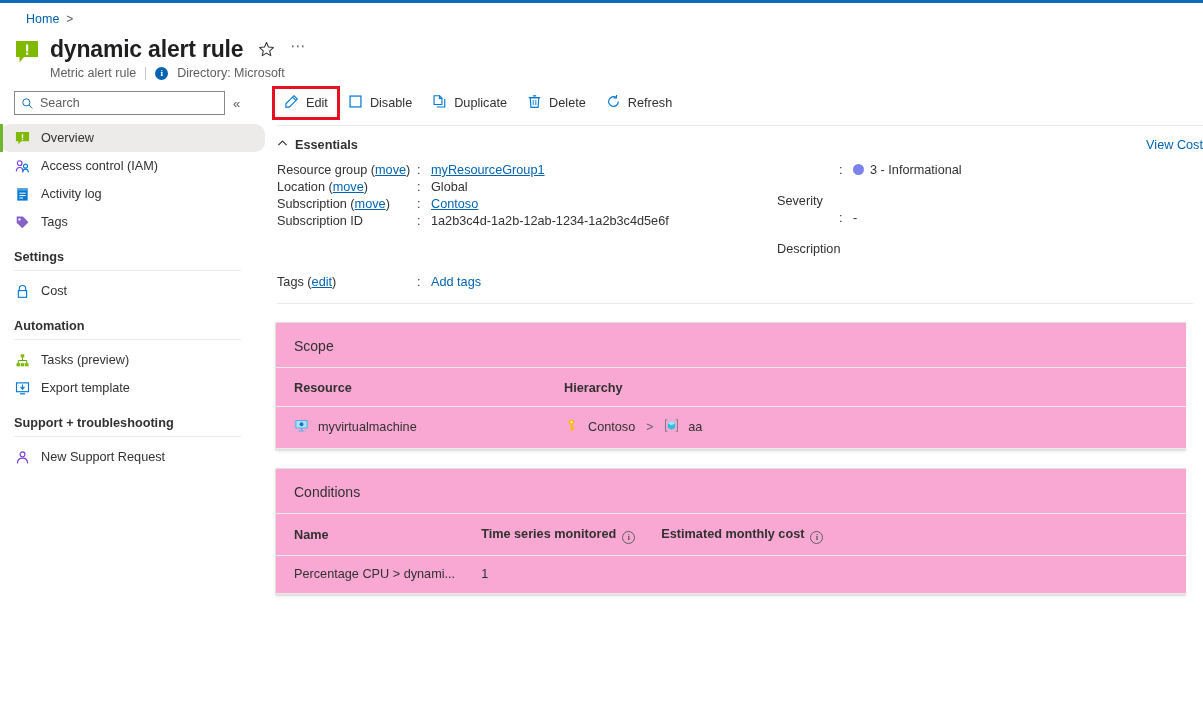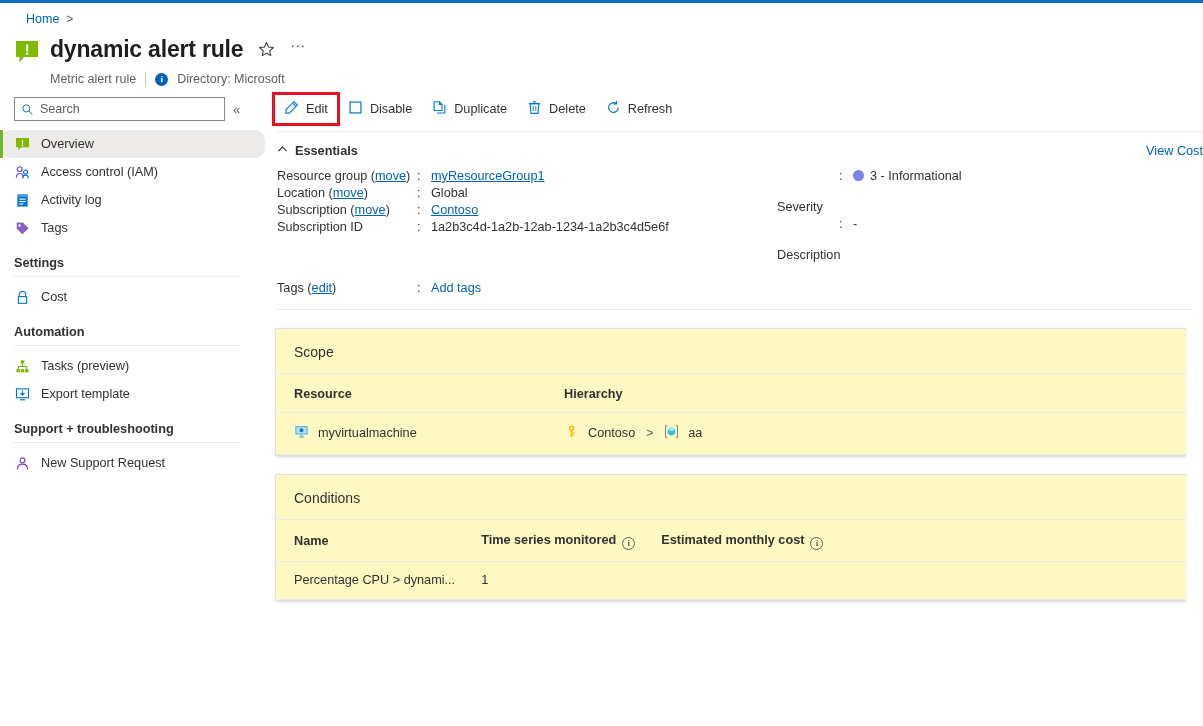--- a/index.html
+++ b/index.html
@@ -35,21 +35,21 @@
     line-height: 30px; letter-spacing: -0.2px;
   }
   .icon-btn {
     width: 18px; height: 18px; display:flex; align-items:center;
     justify-content:center; cursor: pointer; color:#323130;
   }
   .ellipsis-btn { font-size: 15px; letter-spacing: 1px; color:#605e5c;
     line-height: 6px; padding-bottom: 7px; }
   .subtitle-line {
     display: flex; align-items: center; gap: 9px;
-    font-size: 12.5px; color: #605e5c; margin-top: 8px;
+    font-size: 12.5px; color: #605e5c; margin-top: 2px;
   }
   .subtitle-divider { width: 1px; height: 13px; background: #c8c6c4; }
   .info-dot {
     width: 13px; height: 13px; border-radius: 50%;
     background: #0063b1; color: #fff; font-size: 9px; font-weight: bold;
     display: flex; align-items: center; justify-content: center;
     font-family: "Liberation Serif", serif;
   }
 
   
@@ -135,21 +135,21 @@
   .sev-dot {
     display: inline-block; width: 11px; height: 11px; border-radius: 50%;
     background: #7b83eb; margin-right: 6px; vertical-align: -1px;
   }
   .tags-row { margin-top: 16px; }
   .ess-rule { height: 1px; background: #edebe9; margin: 12px 10px 0 0; }
 
   
   .card {
     margin: 18px 17px 0 10px;
-    background: #fef9c3;
+    background: #f9a8d4;
     border: 1px solid #e1dfdd;
     border-right: 0;
     border-radius: 2px 0 0 2px;
     box-shadow: 0 1.6px 3.6px rgba(0,0,0,.07), 0 .3px .9px rgba(0,0,0,.06);
   }
   .card-title {
     font-size: 14px; color: #323130; padding: 15px 0 13px 18px;
   }
   .tbl { width: 100%; border-collapse: collapse; }
   .tbl th {

